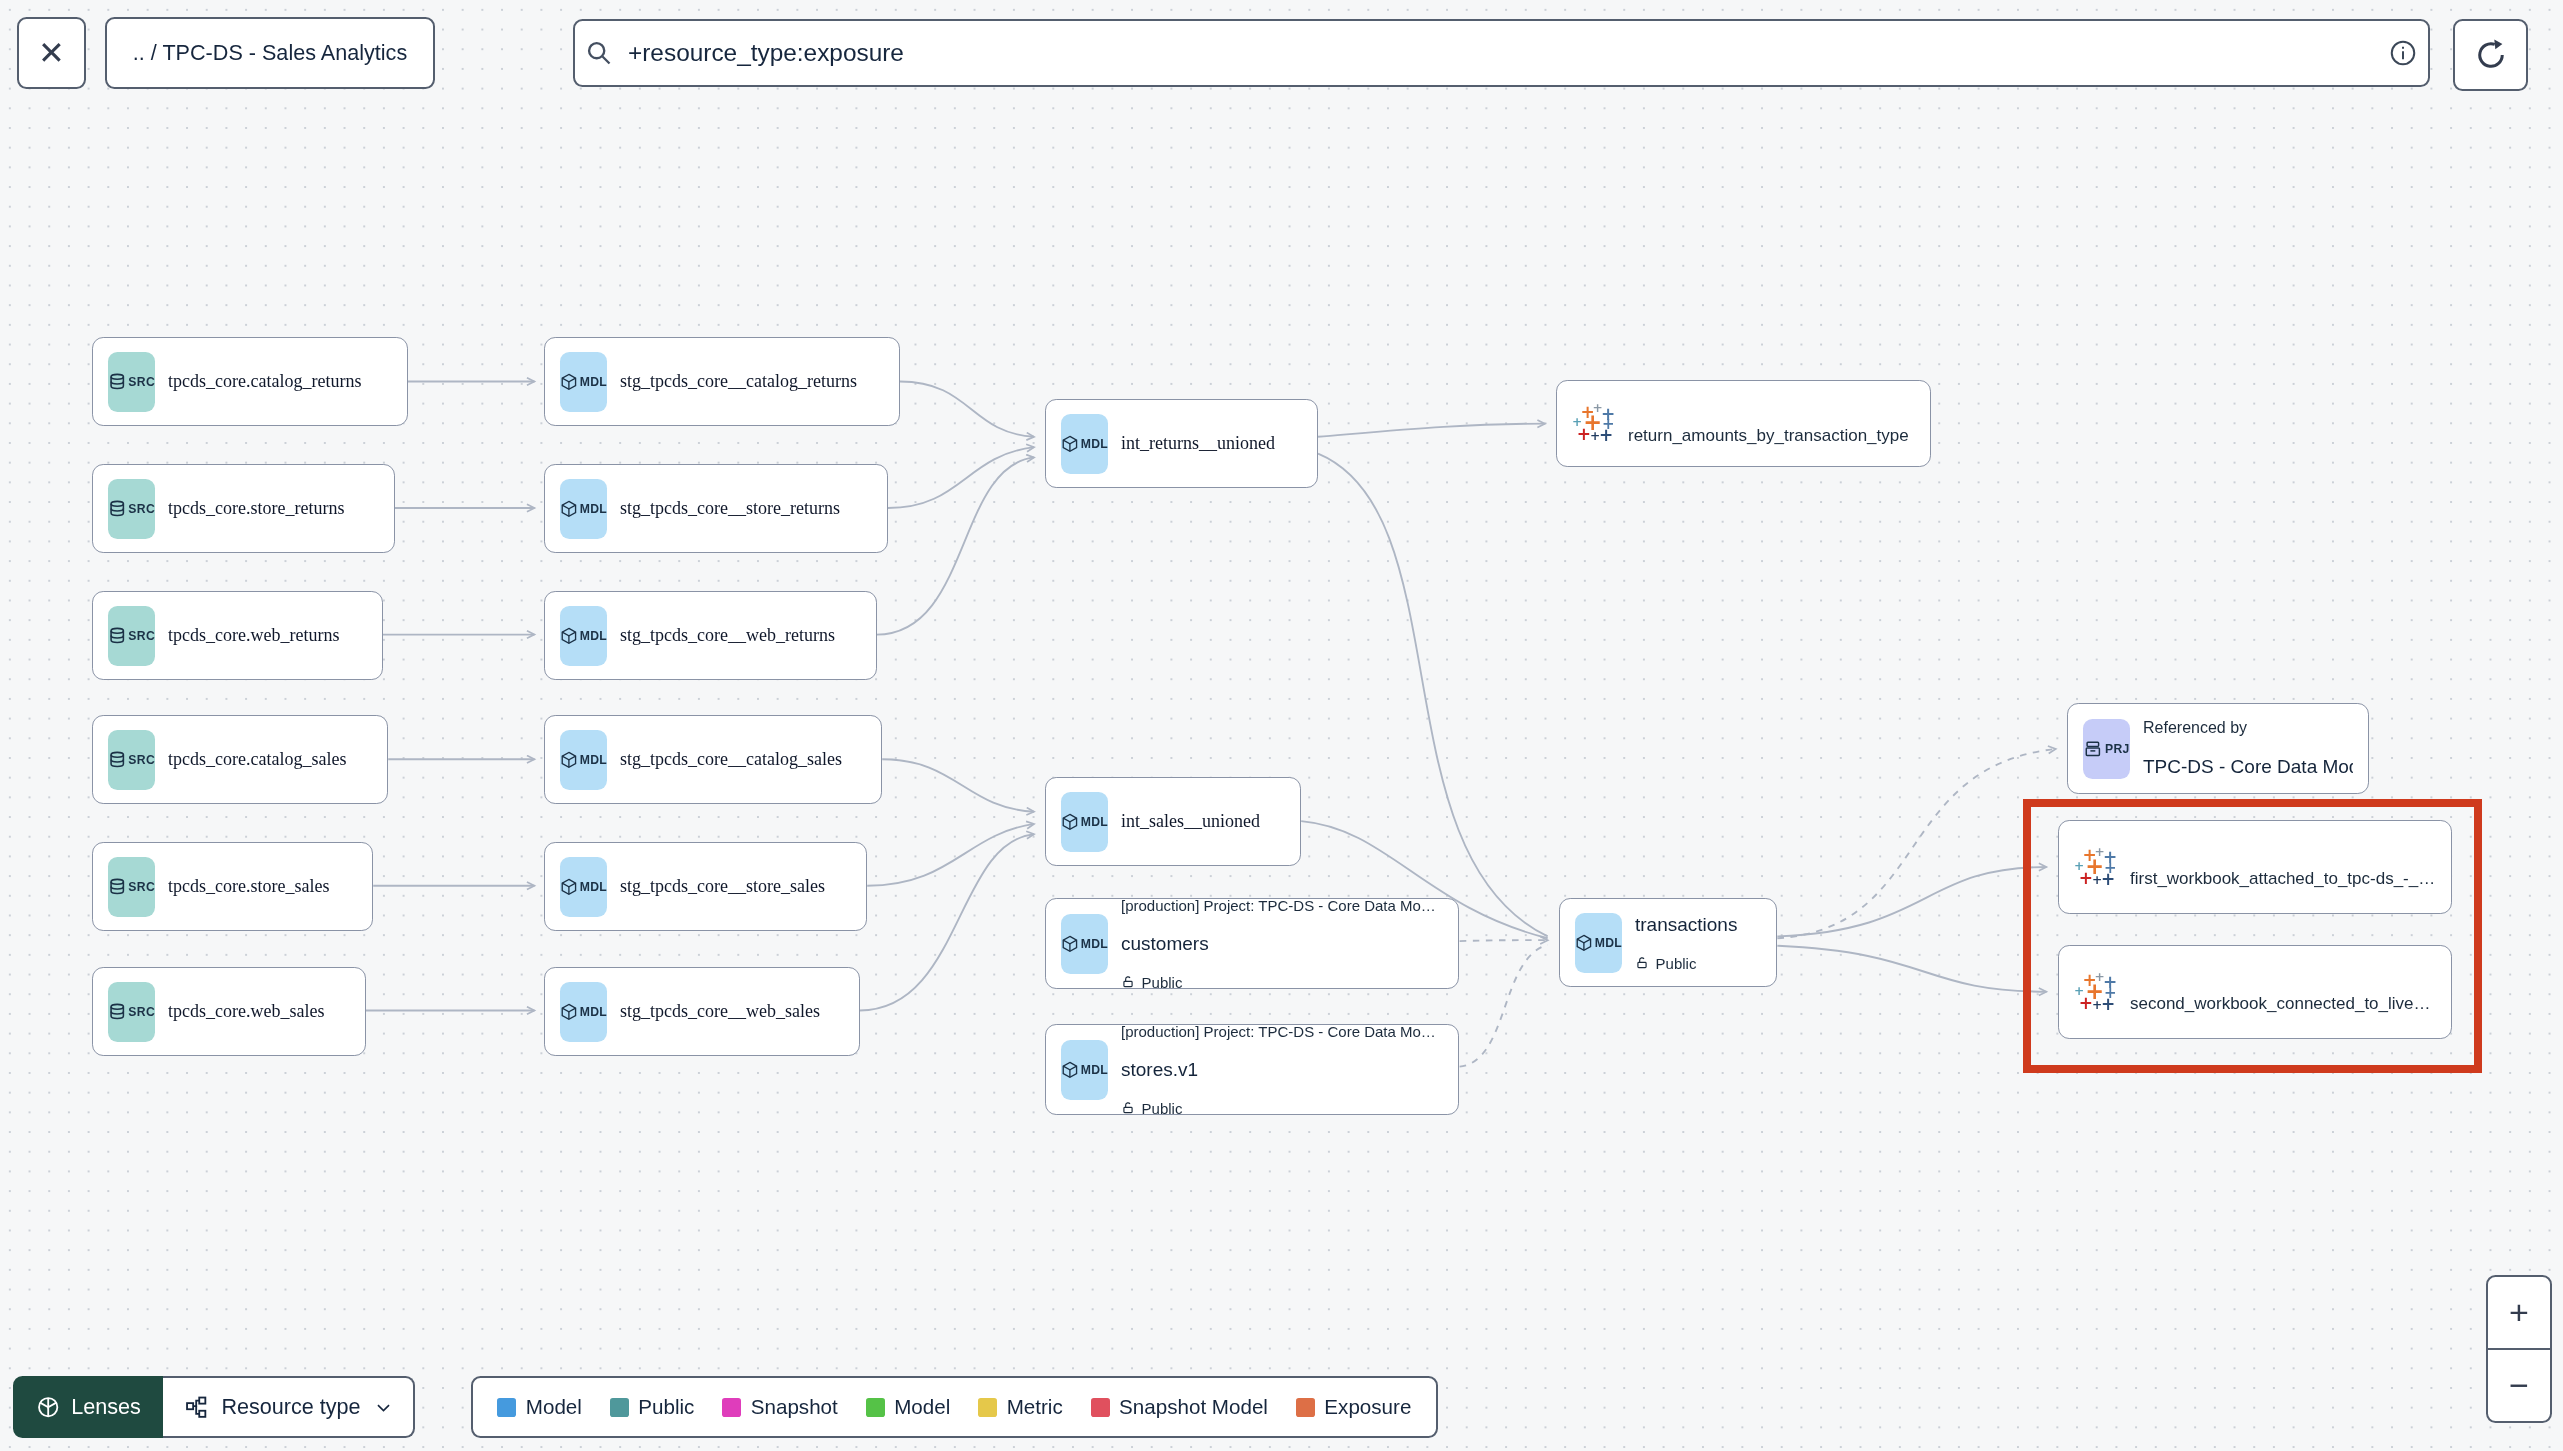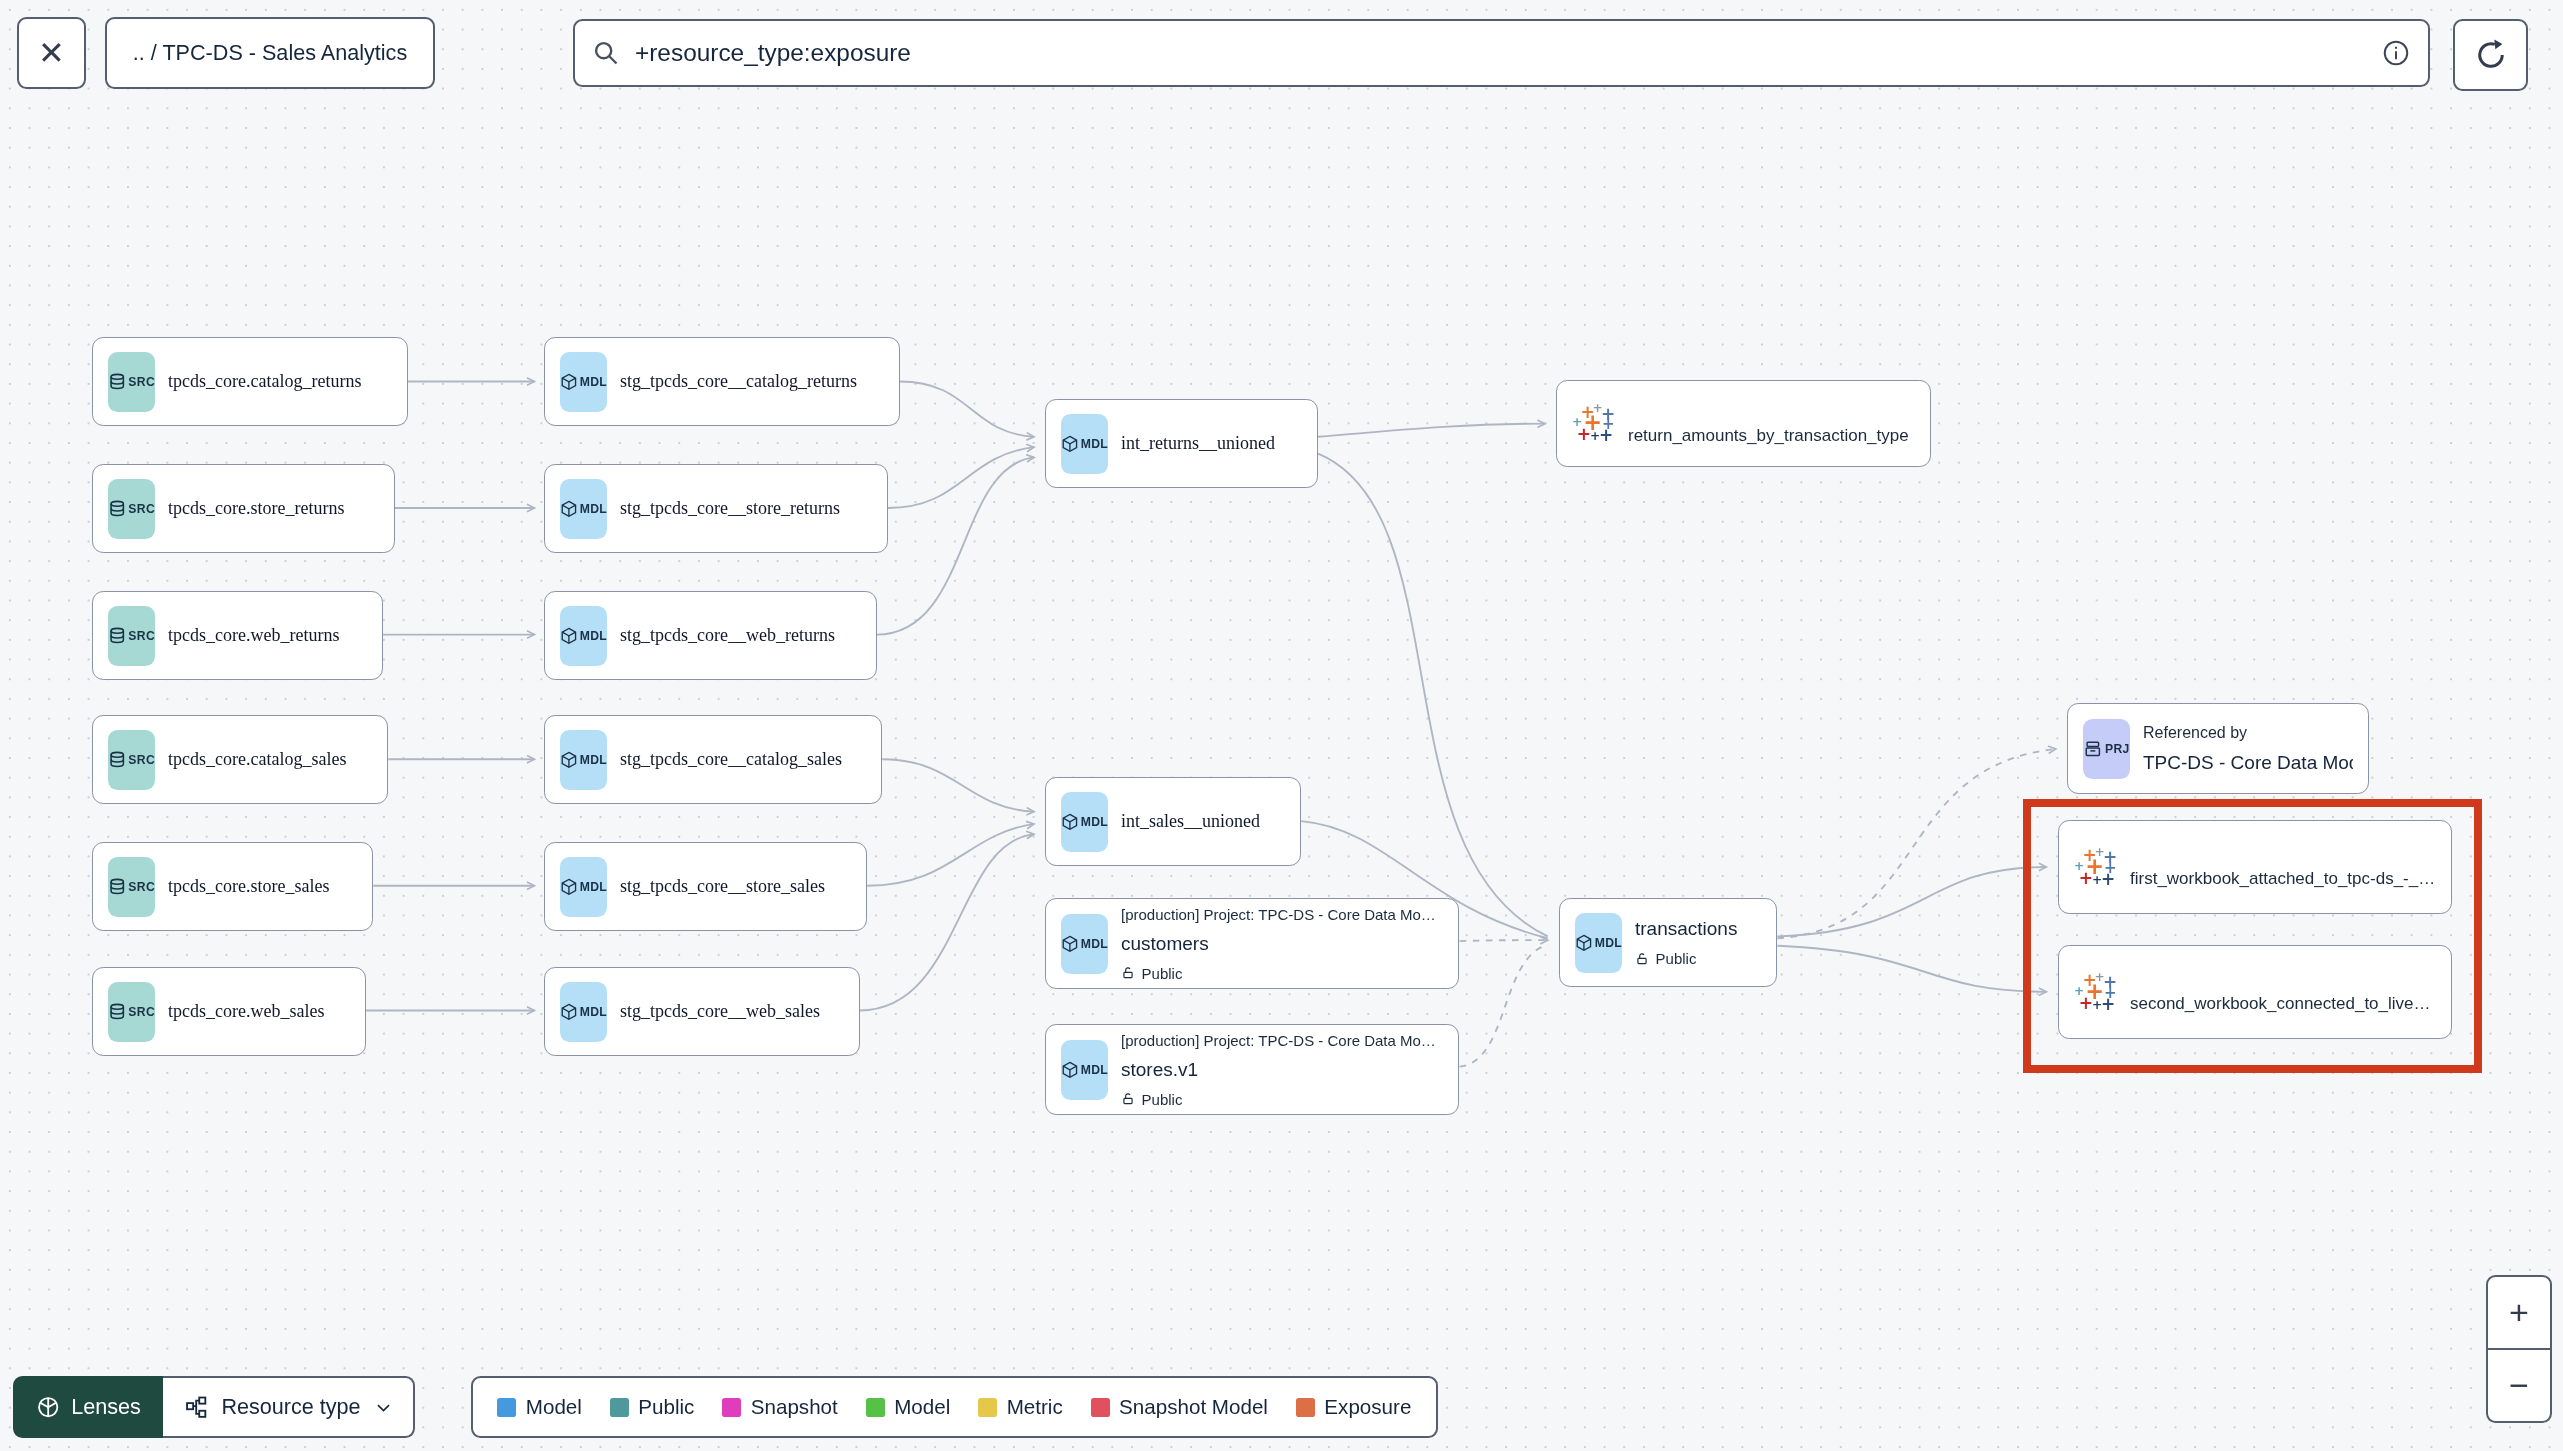--- a/index.html
+++ b/index.html
@@ -14,21 +14,21 @@
   
   .topbtn{
     position:absolute;background:#fff;border:2.3px solid #545e6e;border-radius:9.4px;
     display:flex;align-items:center;justify-content:center;box-sizing:border-box;
   }
   .close-btn{left:17px;top:17px;width:69px;height:72px;font-size:32px;color:#333c4e;cursor:pointer;}
   .breadcrumb{left:105px;top:17px;width:330px;height:72px;font-size:21.6px;color:#16263d;}
   .searchbar{
     position:absolute;left:573px;top:19px;width:1857px;height:68px;box-sizing:border-box;
     background:#fff;border:2.3px solid #545e6e;border-radius:9.4px;
-    display:flex;align-items:center;padding:0 17px;gap:13px;
+    display:flex;align-items:center;padding:0 10px;gap:13px;
   }
   .searchbar input{
     flex:1;border:none;outline:none;font-family:"Liberation Sans",sans-serif;
     font-size:24.4px;color:#16263d;background:transparent;
   }
   .refresh-btn{left:2453px;top:19px;width:75px;height:72px;cursor:pointer;}
   
   #edges{position:absolute;left:0;top:0;pointer-events:none;}
   .node{
     position:absolute;background:#fff;border:1.7px solid #8a93a6;border-radius:11.2px;
@@ -37,21 +37,21 @@
   }
   .nlabel{font-size:18px;color:#0f172a;white-space:nowrap;font-family:Liberation Serif, serif;}
   .nicon{
     width:47px;height:60px;border-radius:9.4px;flex:none;
     display:flex;flex-direction:row;align-items:center;justify-content:center;gap:1.9px;
   }
   .nicon .btxt{font-size:12.2px;font-weight:bold;color:#1b3146;letter-spacing:0.3px;}
   .nicon.src{background:#a6d9d4;}
   .nicon.mdl{background:#b5def7;}
   .nicon.prj{background:#c6ccf8;}
-  .meta-col{display:flex;flex-direction:column;justify-content:center;gap:10px;overflow:hidden;}
+  .meta-col{display:flex;flex-direction:column;justify-content:center;gap:19px;overflow:hidden;}
   .meta-line{font-size:15px;color:#1c2b3c;white-space:nowrap;}
   .big-line{font-size:19px;color:#14243a;white-space:nowrap;}
   .access-line{display:flex;align-items:center;gap:6.6px;font-size:15px;color:#1c2b3c;}
   .ref-title{font-size:16px;color:#1c2b3c;}
   .exp-label{font-size:17px;color:#1c2b3c;white-space:nowrap;margin-top:24px;}
   .tableau{position:relative;width:43px;height:43px;flex:none;}
   .tableau span{position:absolute;font-weight:bold;line-height:1;font-family:"DejaVu Sans",sans-serif;}
   .highlight-box{
     position:absolute;left:2023px;top:799px;width:459px;height:274px;box-sizing:border-box;
     border:8.4px solid #cf3a1d;pointer-events:none;

